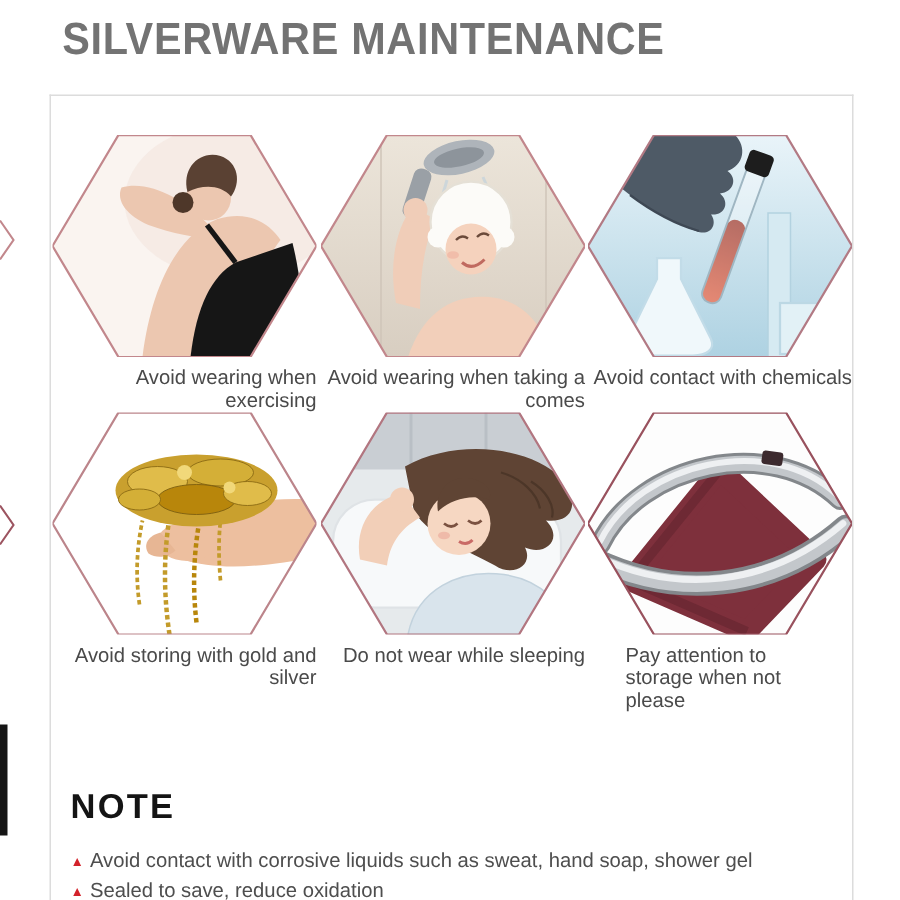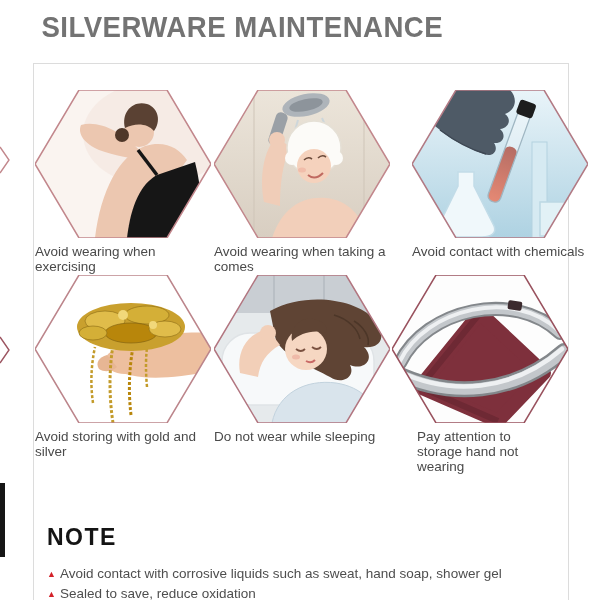--- a/index.html
+++ b/index.html
@@ -15,21 +15,21 @@
   }
   .title span{display:inline-block;transform:scaleX(0.92);transform-origin:center;}
   .frame{
     position:absolute;left:33px;top:63px;width:536px;height:537px;
     border:1px solid #dcdcdc;border-bottom:none;box-sizing:border-box;
     background:#ffffff;
   }
   .card{position:absolute;width:176px;}
   .card svg{display:block;}
   .caption{
-    margin-top:6px;width:176px;text-align:left;
+    margin-top:6px;width:176px;text-align:right;
     font-size:13.5px;color:#4a4a4a;line-height:15px;
   }
   .caption-left{text-align:left;padding-left:25px;width:140px;box-sizing:content-box;}
   .note{position:absolute;left:47px;top:484px;width:500px;margin-top:40px;}
   .note h2{
     margin:0 0 13px 0;font-size:23px;font-weight:600;color:#141414;letter-spacing:1.5px;
   }
   .note-item{
     font-size:13.5px;color:#4e4e4e;line-height:19px;white-space:nowrap;
   }
@@ -112,21 +112,21 @@
         <path d="M104,68 q4,-4 8,-1" stroke="#6b4a3a" stroke-width="1.6" fill="none"></path>
         <path d="M94,85 Q101,91 109,83" stroke="#c06a60" stroke-width="2" fill="none"></path>
         <ellipse cx="88" cy="80" rx="4" ry="2.5" fill="#f0b4a2" opacity="0.7"></ellipse>
         <path d="M58,148 C68,118 88,106 112,108 C134,110 148,126 154,148 Z" fill="#f2cfba"></path>
       </g>
       <polygon points="0,74 44,0 132,0 176,74 132,148 44,148" fill="none" stroke="#c2878c" stroke-width="1.5"></polygon>
     </svg>
     <div class="caption">Avoid wearing when taking a comes</div>
   </div>
 
-  <div class="card" style="left:412px;top:90px">
+  <div class="card" style="left:392px;top:90px">
     <svg width="176" height="148" viewBox="0 0 176 148">
       <defs>
         <clipPath id="hc3">
             <polygon points="0,74 44,0 132,0 176,74 132,148 44,148"></polygon>
           </clipPath>
         <linearGradient id="bg3" x1="0" y1="0" x2="0" y2="1">
           <stop offset="0" stop-color="#e9f4f9"></stop>
             <stop offset="1" stop-color="#aed2e2"></stop>
         </linearGradient>
         <linearGradient id="red3" x1="0" y1="0" x2="0" y2="1">
@@ -229,21 +229,21 @@
           <path d="M8,88 C34,34 122,14 168,58" stroke="#c3c7cb" stroke-width="10"></path>
           <path d="M8,86 C34,33 122,13 166,55" stroke="#eef0f2" stroke-width="4"></path>
           <path d="M4,98 C58,124 122,120 172,76" stroke="#83878b" stroke-width="16"></path>
           <path d="M4,98 C58,124 122,120 172,76" stroke="#c3c7cb" stroke-width="11"></path>
           <path d="M6,96 C58,121 120,117 170,74" stroke="#eef0f2" stroke-width="4.5"></path>
         </g>
         <rect x="116" y="26" width="14" height="9" rx="2" fill="#3c2a2e" transform="rotate(8 123 30)"></rect>
       </g>
       <polygon points="0,74 44,0 132,0 176,74 132,148 44,148" fill="none" stroke="#99525e" stroke-width="1.5"></polygon>
     </svg>
-    <div class="caption caption-left">Pay attention to storage hand not wearing</div>
+    <div class="caption caption-left">Pay attention to storage when not please</div>
   </div>
 
   <div class="note">
     <h2>NOTE</h2>
     <div class="note-item">
       <span class="tri">▲</span><span>Avoid contact with corrosive liquids such as sweat, hand soap, shower gel</span>
     </div>
     <div class="note-item">
       <span class="tri">▲</span><span>Sealed to save, reduce oxidation</span>
     </div>

